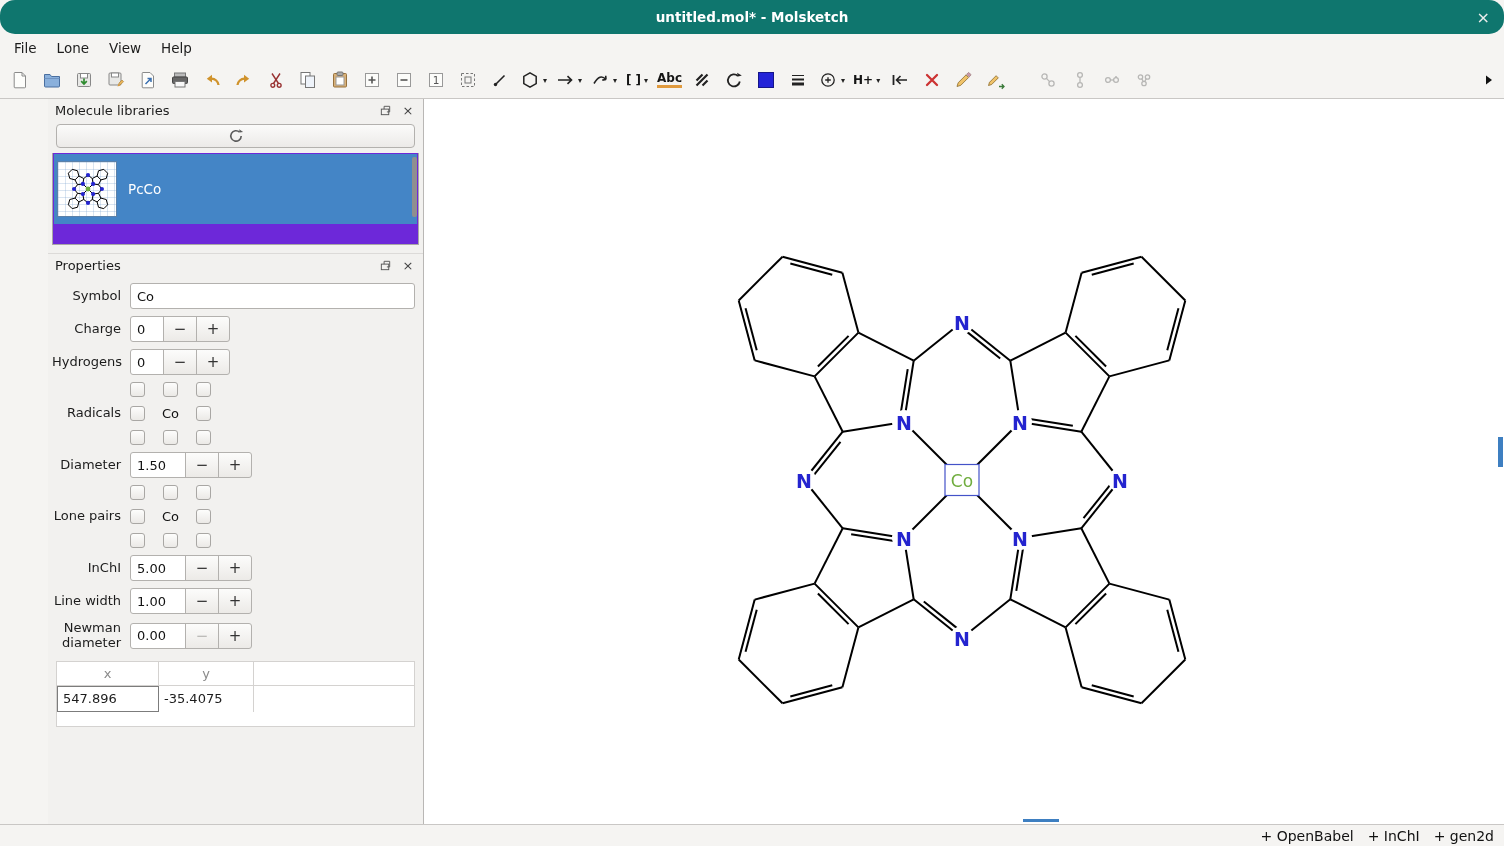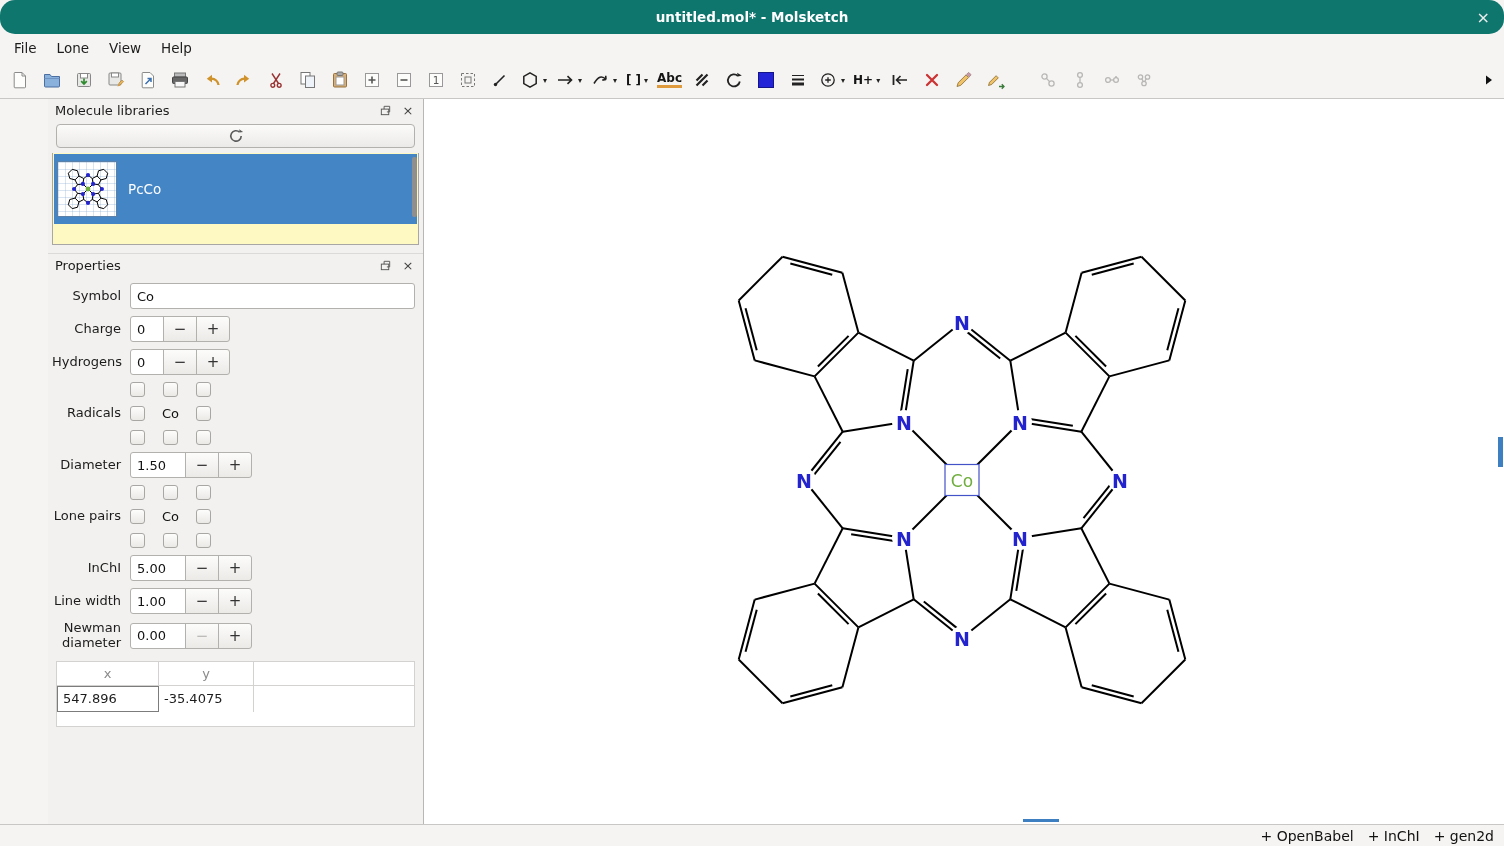--- a/index.html
+++ b/index.html
@@ -26,21 +26,21 @@
   .dock{width:376px;background:#f2f1ef;border-right:1px solid #b9b7b5;font-size:13px;display:flex;flex-direction:column;}
   .panel-header{display:flex;align-items:center;height:22px;padding:0 7px;}
   .panel-title{flex:1;}
   .ph-btn{width:16px;height:16px;display:flex;align-items:center;justify-content:center;color:#444;font-size:13px;margin-left:7px;}
 
   .refresh-btn{margin:3px 8px 5px;height:24px;border:1px solid #b3b1ae;border-radius:4px;background:linear-gradient(#fbfbfa,#eceae8);display:flex;align-items:center;justify-content:center;}
 
   .tabbar{display:flex;margin:3px 4px 0;padding-left:126px;border-bottom:1px solid #a9a7a5;}
   .tab{border:1px solid #a9a7a5;border-bottom:none;border-radius:4px 4px 0 0;padding:4px 15px 3px;background:#f2f1ef;}
 
-  .lib-list{margin:0 4px;height:92px;border:1px solid #a9a7a5;border-top:none;background:#fef9c3;position:relative;overflow:hidden;}
+  .lib-list{margin:0 4px;height:92px;border:1px solid #a9a7a5;border-top:none;background:#6d28d9;position:relative;overflow:hidden;}
   .lib-item{height:70px;margin:1px;display:flex;align-items:center;gap:11px;padding-left:3px;}
   .lib-item.selected{background:#4485c6;color:#fff;}
   .thumb{border:1px solid #5c81a8;background:#fff;background-image:linear-gradient(rgba(120,160,205,.28) 1px,transparent 1px),linear-gradient(90deg,rgba(120,160,205,.28) 1px,transparent 1px);background-size:7px 7px;}
   .lib-label{font-size:13.5px;}
   .lib-scroll{position:absolute;right:1px;top:4px;width:5px;height:60px;background:#8f8f8f;border-radius:2px;}
 
   .props{border-top:1px solid #dcdad8;margin-top:8px;}
   .prow{display:flex;align-items:center;margin:7px 8px 7px 4px;}
   .plabel{width:78px;text-align:right;padding-right:9px;line-height:1.15;}
   .pinput{height:26px;border:1px solid #b3b1ae;border-radius:3px;background:#fff;font:13px "DejaVu Sans","Liberation Sans",sans-serif;padding:0 6px;color:#111;outline:none;}

